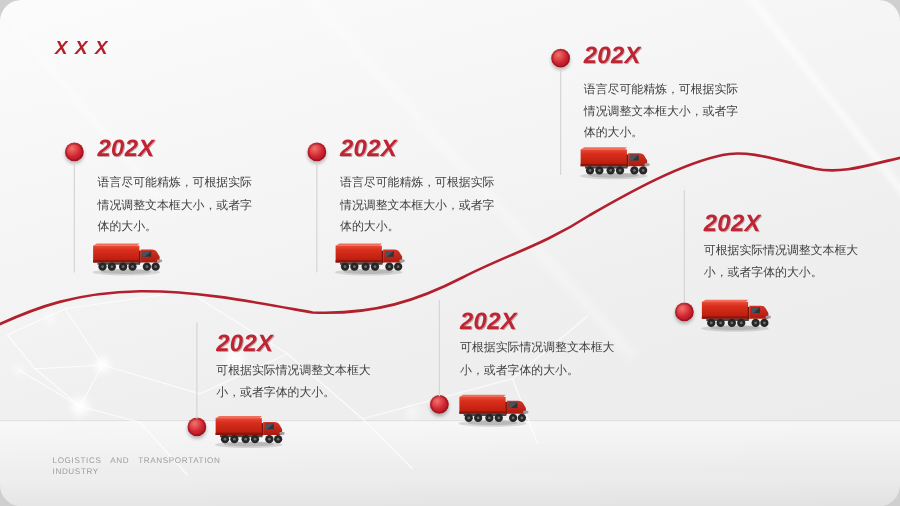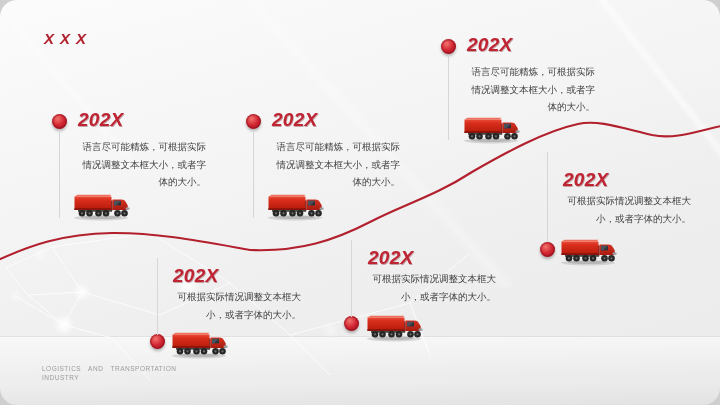--- a/index.html
+++ b/index.html
@@ -24,21 +24,21 @@
   svg.curve{position:absolute;left:0;top:0;pointer-events:none;}
   
   .logo{position:absolute;left:44px;top:30px;font-size:15px;font-weight:bold;font-style:italic;
     letter-spacing:6px;color:var(--accent-dark,#b3202c);}
   .footer{position:absolute;left:42px;top:364px;width:140px;font-size:6.5px;line-height:9px;
     color:#9c9c9c;letter-spacing:.5px;word-spacing:5px;}
   
   .item{position:absolute;width:140px;}
   .item-year{position:absolute;left:0;top:0;font-size:19px;line-height:20px;font-weight:bold;font-style:italic;
     color:var(--accent,#bf2433);text-shadow:.7px .8px 0 rgba(105,10,20,.35);letter-spacing:.3px;}
-  .item-desc{position:absolute;left:0;top:28px;width:128px;font-size:9.5px;line-height:17.5px;color:#3f3f3f;text-align:right;}
+  .item-desc{position:absolute;left:0;top:28px;width:128px;font-size:9.5px;line-height:17.5px;color:#3f3f3f;}
   .item--two .item-desc{top:23px;font-family:Liberation Serif, serif;}
   .node-dot{position:absolute;left:-26px;top:4px;width:15px;height:15px;border-radius:50%;
     background:radial-gradient(circle at 38% 32%,#f2736c 0%,#d02431 48%,#8f0f1c 100%);
     box-shadow:0 2px 3px rgba(0,0,0,.28), inset 0 0 0 1.5px rgba(120,10,20,.35);}
   .node-line{position:absolute;left:-19px;top:20px;width:1px;height:88px;background:#d6d6d6;}
   .truck{position:absolute;left:-5px;top:83px;}
   #t1{left:78px;top:110px;}
   #t2{left:272px;top:110px;}
   #t3{left:467px;top:35px;}
   #t4{left:563px;top:170px;}

